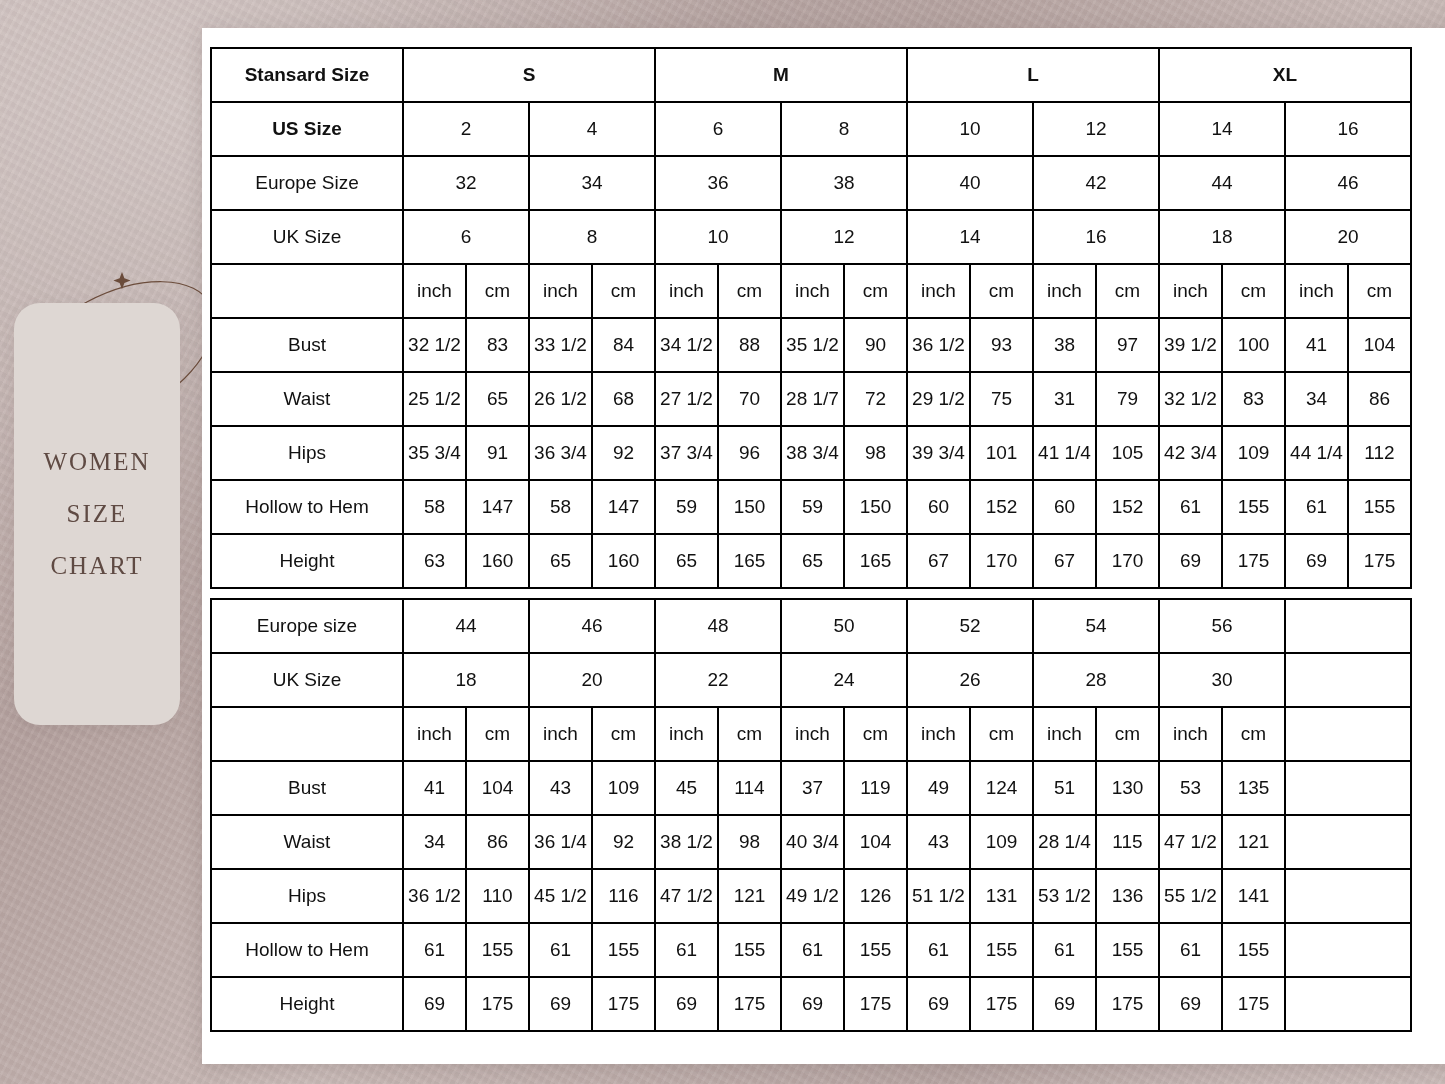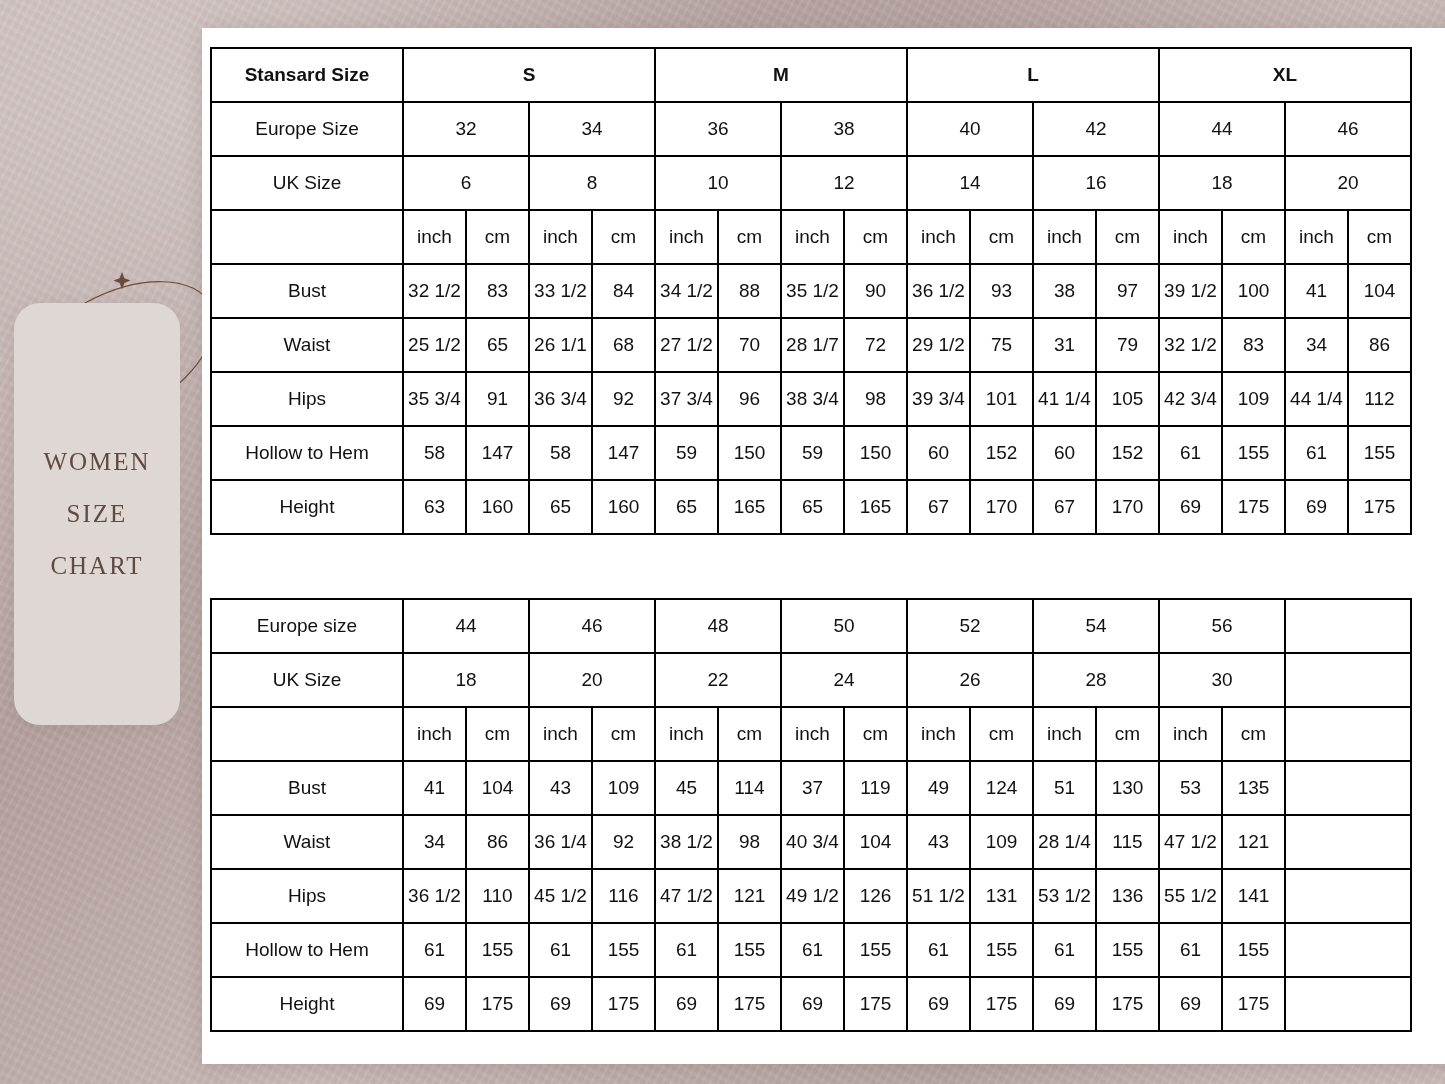--- a/index.html
+++ b/index.html
@@ -163,20 +163,31 @@
       <col style="width:63px">
         <col style="width:63px">
     </colgroup>
     <tbody>
       <tr>
         <td class="hdr">Stansard Size</td>
         <td class="hdr" colspan="4">S</td>
         <td class="hdr" colspan="4">M</td>
         <td class="hdr" colspan="4">L</td>
         <td class="hdr" colspan="4">XL</td>
+      </tr>
+      <tr>
+        <td class="hdr">US Size</td>
+        <td colspan="2">2</td>
+        <td colspan="2">4</td>
+        <td colspan="2">6</td>
+        <td colspan="2">8</td>
+        <td colspan="2">10</td>
+        <td colspan="2">12</td>
+        <td colspan="2">14</td>
+        <td colspan="2">16</td>
       </tr>
       <tr>
         <td class="label">Europe Size</td>
         <td colspan="2">32</td>
         <td colspan="2">34</td>
         <td colspan="2">36</td>
         <td colspan="2">38</td>
         <td colspan="2">40</td>
         <td colspan="2">42</td>
         <td colspan="2">44</td>
@@ -228,21 +239,21 @@
         <td>97</td>
         <td class="small">39 1/2</td>
         <td>100</td>
         <td>41</td>
         <td>104</td>
       </tr>
       <tr>
         <td class="label">Waist</td>
         <td class="small">25 1/2</td>
         <td>65</td>
-        <td class="small">26 1/1</td>
+        <td class="small">26 1/2</td>
         <td>68</td>
         <td class="small">27 1/2</td>
         <td>70</td>
         <td class="small">28 1/7</td>
         <td>72</td>
         <td class="small">29 1/2</td>
         <td>75</td>
         <td>31</td>
         <td>79</td>
         <td class="small">32 1/2</td>

